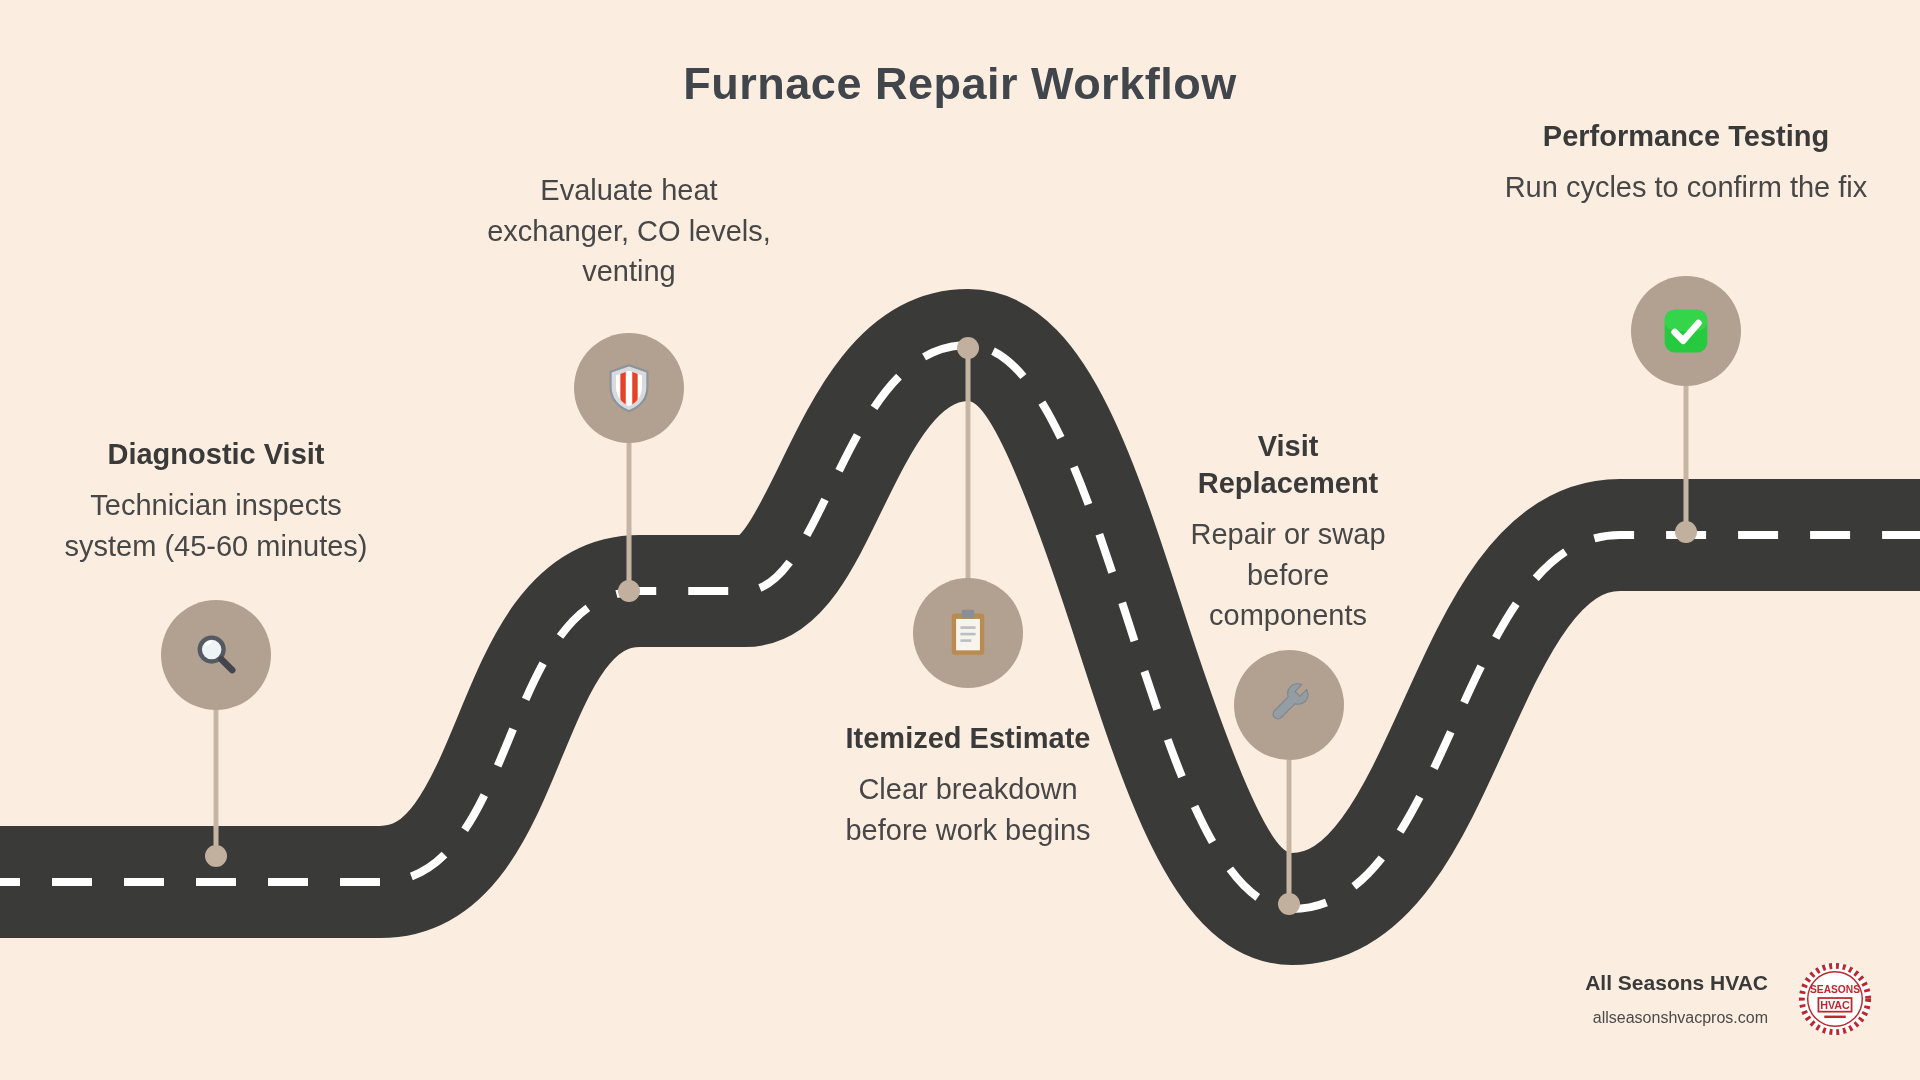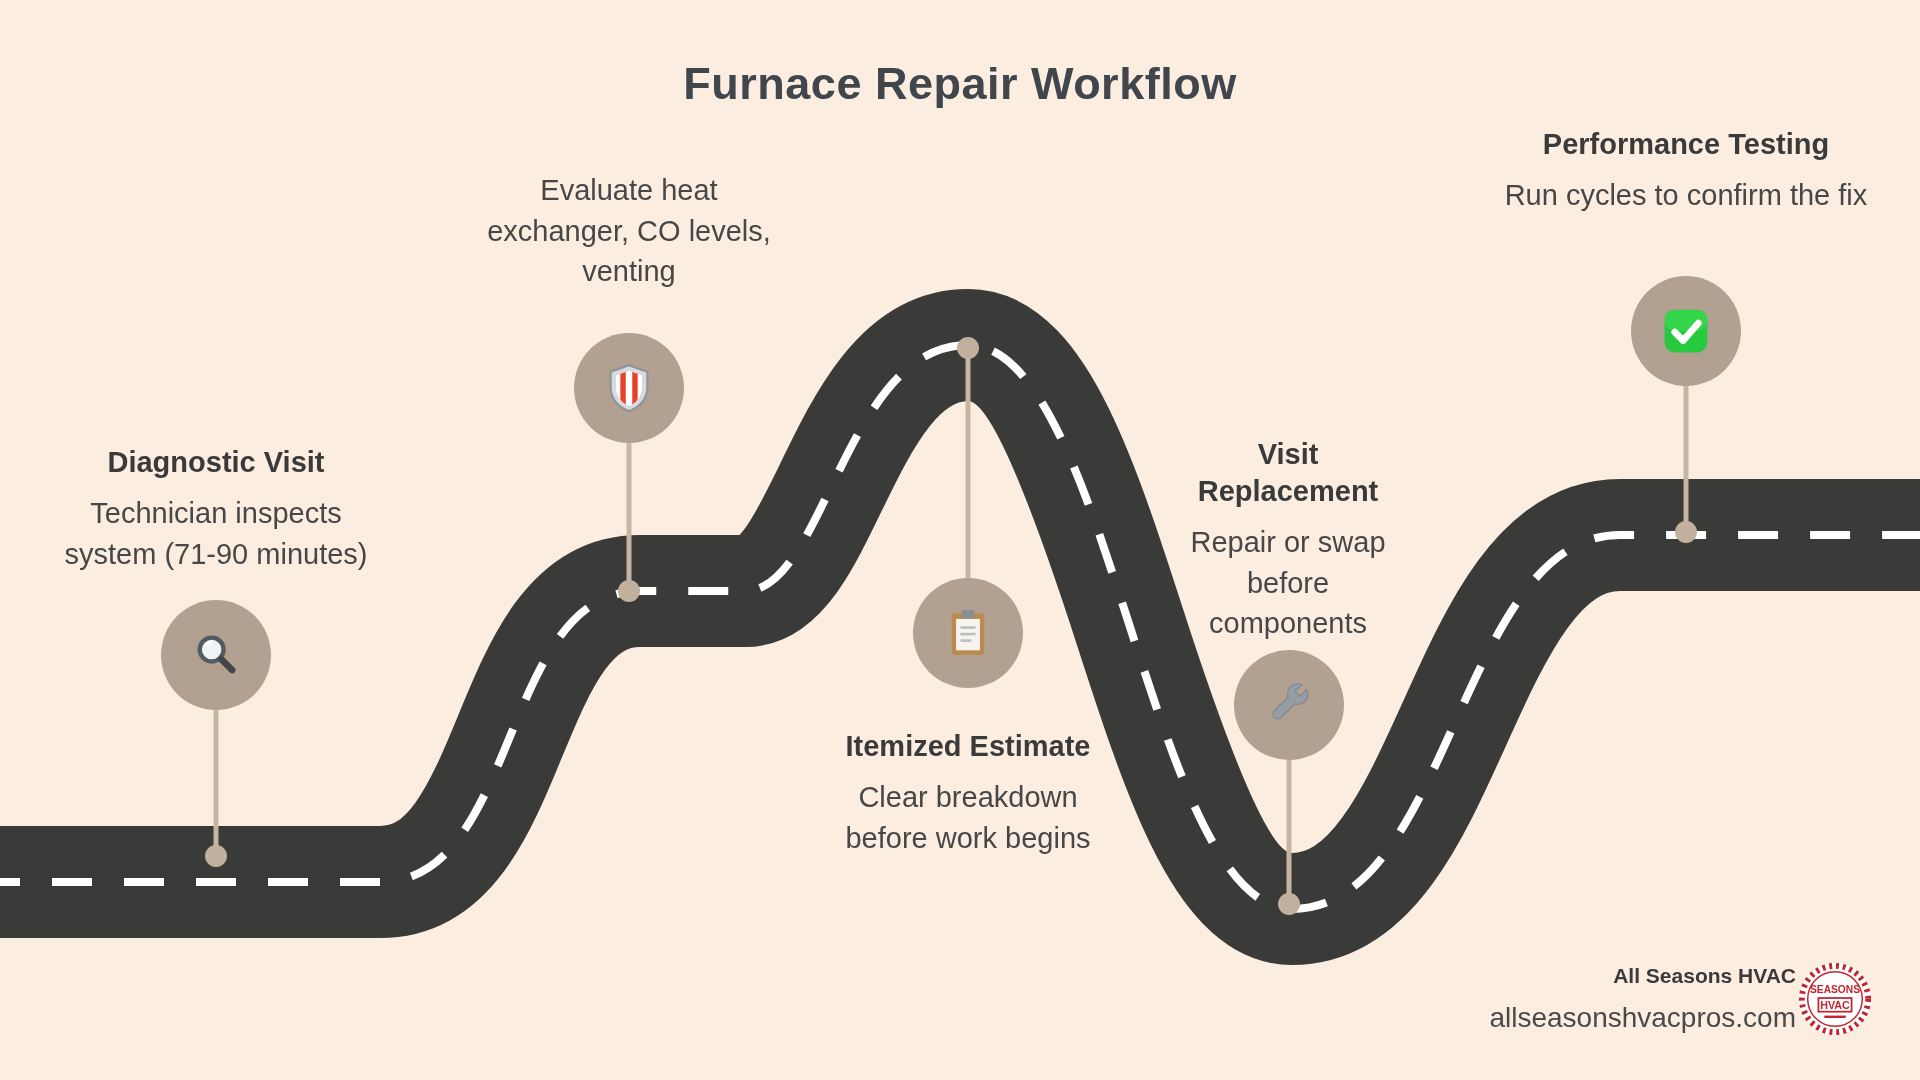--- a/index.html
+++ b/index.html
@@ -1,26 +1,26 @@
 <!DOCTYPE html>
 <html><head>
 <meta charset="utf-8">
 <style>
   html,body{margin:0;padding:0;background:#fbeee1;font-family:"Liberation Sans",sans-serif;}
   .canvas{position:relative;width:1920px;height:1080px;overflow:hidden;background:#fbeee1;}
   .road-layer{position:absolute;left:0;top:0;z-index:1;}
   .page-title{position:absolute;left:0;right:0;top:58px;text-align:center;font-size:45px;font-weight:700;color:#41464c;z-index:3;letter-spacing:.5px;}
   .node{position:absolute;width:110px;height:110px;border-radius:50%;background:#b2a090;display:flex;align-items:center;justify-content:center;transform:translate(-50%,-50%);z-index:4;}
   .label{position:absolute;text-align:center;z-index:3;}
-  .label h2{margin:16px 0 12px;font-size:29px;line-height:1.28;color:#3a3a3a;font-weight:700;}
+  .label h2{margin:8px 0 12px;font-size:29px;line-height:1.28;color:#3a3a3a;font-weight:700;}
   .label p{margin:0;font-size:29px;line-height:1.4;color:#474747;}
-  .footer{position:absolute;right:46px;bottom:42px;display:flex;align-items:center;gap:0;z-index:3;}
+  .footer{position:absolute;right:46px;bottom:42px;display:flex;align-items:center;gap:28px;z-index:3;}
   .footer-text{text-align:right;}
   .footer-company{font-size:21px;font-weight:700;color:#3a3a3a;}
-  .footer-site{font-size:28px;color:#4a4a4a;margin-top:14px;}
+  .footer-site{font-size:16px;color:#4a4a4a;margin-top:14px;}
   .logo{width:78px;height:78px;flex:0 0 auto;}
 </style>
 </head>
 <body>
 
 <div class="canvas">
 
   <svg class="road-layer" width="1920" height="1080" viewBox="0 0 1920 1080">
     <path d="M -20 882 L 380 882 C 520 882 500 591 640 591 L 745 591 C 825 591 845 345 968 345 C 1110 345 1150 909 1292 909 C 1450 909 1460 535 1620 535 L 1940 535" fill="none" stroke="#3a3a38" stroke-width="112"></path>
     <path d="M -20 882 L 380 882 C 520 882 500 591 640 591 L 745 591 C 825 591 845 345 968 345 C 1110 345 1150 909 1292 909 C 1450 909 1460 535 1620 535 L 1940 535" fill="none" stroke="#ffffff" stroke-width="8" stroke-dasharray="40 32"></path>
@@ -38,21 +38,21 @@
       <circle cx="968" cy="348" r="11"></circle>
       <circle cx="1289" cy="904" r="11"></circle>
       <circle cx="1686" cy="532" r="11"></circle>
     </g>
   </svg>
 
   <div class="page-title">Furnace Repair Workflow</div>
 
   <div class="label" style="left:46px;top:428px;width:340px;">
     <h2>Diagnostic Visit</h2>
-    <p>Technician inspects system (71-90 minutes)</p>
+    <p>Technician inspects system (45-60 minutes)</p>
   </div>
   <div class="node" style="left:216px;top:655px;">
     <svg width="52" height="52" viewBox="0 0 48 48">
       <circle cx="20" cy="19" r="11" fill="#eef3f6" stroke="#545a61" stroke-width="4"></circle>
       <line x1="29" y1="28" x2="39" y2="38" stroke="#42464c" stroke-width="6" stroke-linecap="round"></line>
       <line x1="15" y1="14" x2="19" y2="12" stroke="#ffffff" stroke-width="2.5" stroke-linecap="round"></line>
     </svg>
   </div>
 
   <div class="label" style="left:474px;top:170px;width:310px;">

